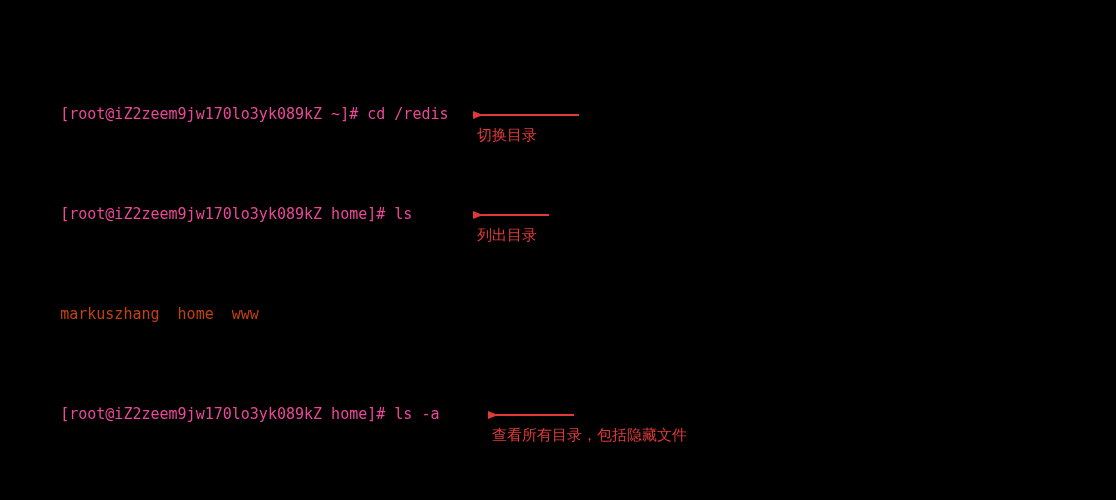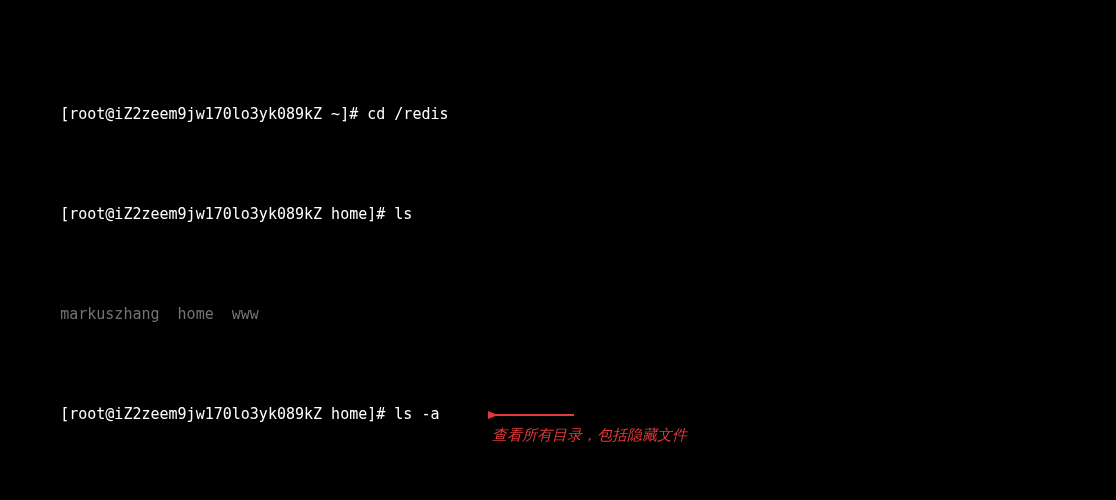--- a/index.html
+++ b/index.html
@@ -11,22 +11,22 @@
     font-size: 15px;
     line-height: 20px;
     width: 1116px;
     height: 500px;
     overflow: hidden;
   }
   .term {
     padding: 4px 6px;
     white-space: pre;
   }
-  .white { color: #ffffff; text-align: right; }
-  .cyan  { color: #737373; }
+  .white { color: #ec4899; text-align: right; }
+  .cyan  { color: #c2410c; }
   
   .line {
     position: relative;
     height: 20px;
   }
   .content {
     position: absolute;
     left: 0;
     top: 0;
   }
@@ -50,42 +50,64 @@
 </head>
 <body>
 
 <div class="term">
 
   
   <div class="line">
     <span class="content">
       <span class="white">[root@iZ2zeem9jw170lo3yk089kZ ~]#</span><span> </span><span class="white">cd /redis</span>
     </span>
+    <span class="annot" style="left:440px;">
+      <svg class="arrow-svg" width="110" height="18">
+        <defs>
+            <marker id="ah1" markerWidth="10" markerHeight="8" refX="2" refY="4" orient="auto" markerUnits="userSpaceOnUse">
+              <path d="M10,0 L0,4 L10,8 Z" fill="#e23a3a"></path>
+            </marker>
+          </defs>
+        <line x1="108" y1="9" x2="10" y2="9" stroke="#e23a3a" stroke-width="2" marker-end="url(#ah1)"></line>
+      </svg>
+      <span class="annot-label">切换目录</span>
+    </span>
   </div>
 
   
   <div class="line">
     <span class="content">
       <span class="white">[root@iZ2zeem9jw170lo3yk089kZ home]#</span><span> </span><span class="white">ls</span>
+    </span>
+    <span class="annot" style="left:440px;">
+      <svg class="arrow-svg" width="80" height="18">
+        <defs>
+            <marker id="ah2" markerWidth="10" markerHeight="8" refX="2" refY="4" orient="auto" markerUnits="userSpaceOnUse">
+              <path d="M10,0 L0,4 L10,8 Z" fill="#e23a3a"></path>
+            </marker>
+          </defs>
+        <line x1="78" y1="9" x2="10" y2="9" stroke="#e23a3a" stroke-width="2" marker-end="url(#ah2)"></line>
+      </svg>
+      <span class="annot-label">列出目录</span>
     </span>
   </div>
 
   
   <div class="line">
     <span class="content">
       <span class="cyan">markuszhang</span><span>  </span><span class="cyan">home</span><span>  </span><span class="cyan">www</span>
     </span>
   </div>
 
   
   <div class="line">
     <span class="content">
       <span class="white">[root@iZ2zeem9jw170lo3yk089kZ home]#</span><span> </span><span class="white">ls -a</span>
     </span>
-    <span class="annot" style="left:455px;font-style:italic;">
+    <span class="annot" style="left:455px;">
       <svg class="arrow-svg" width="90" height="18">
         <defs>
             <marker id="ah3" markerWidth="10" markerHeight="8" refX="2" refY="4" orient="auto" markerUnits="userSpaceOnUse">
               <path d="M10,0 L0,4 L10,8 Z" fill="#e23a3a"></path>
             </marker>
           </defs>
         <line x1="88" y1="9" x2="10" y2="9" stroke="#e23a3a" stroke-width="2" marker-end="url(#ah3)"></line>
       </svg>
       <span class="annot-label">查看所有目录，包括隐藏文件</span>
     </span>

